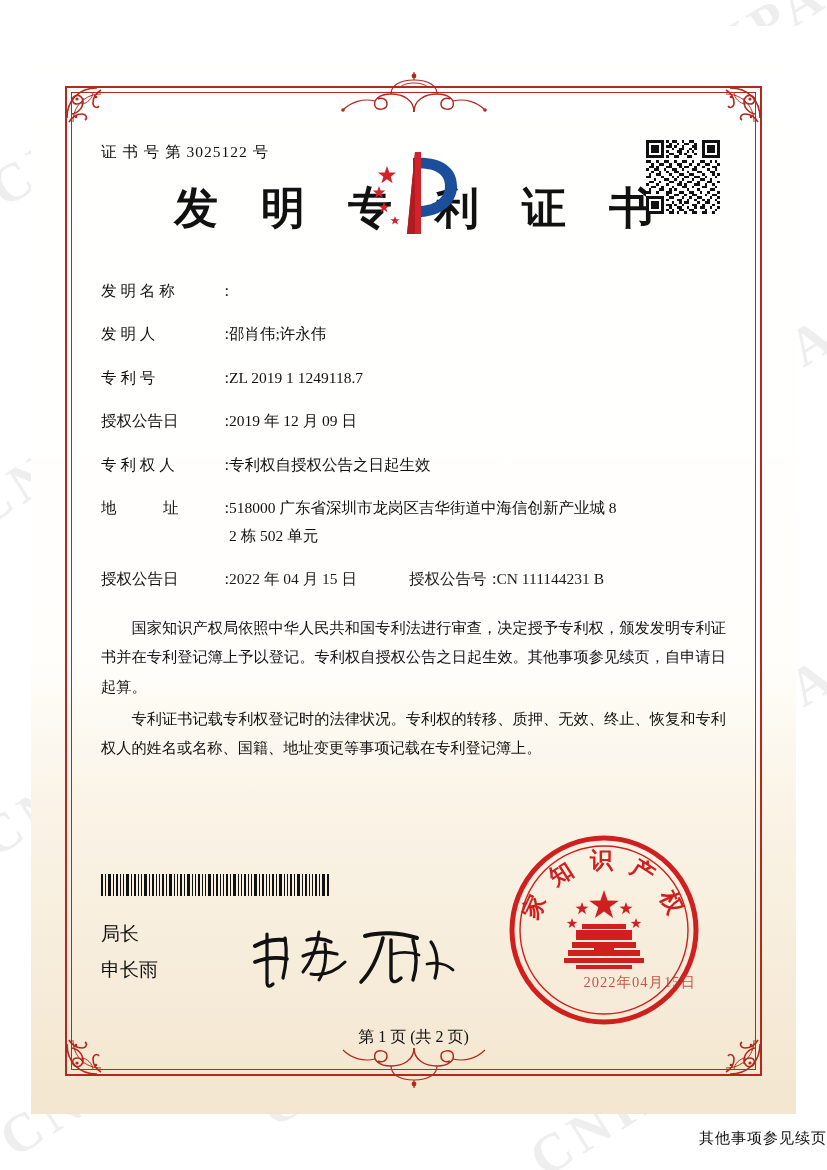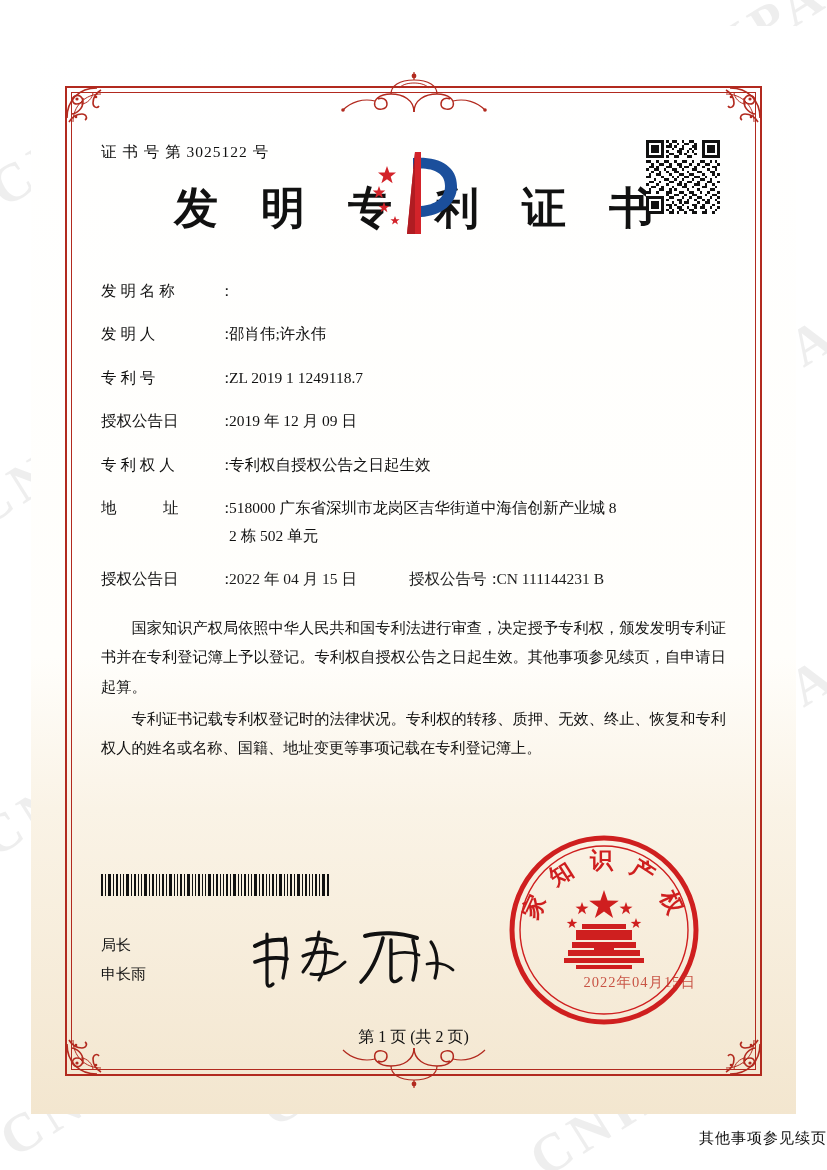--- a/index.html
+++ b/index.html
@@ -205,21 +205,21 @@
     bottom: 158px;
     width: 230px;
     height: 22px;
   }
   .barcode svg { display:block; width:100%; height:100%; }
 
   .signature-block {
     position: absolute;
     left: 0;
     bottom: 66px;
-    font-size: 15px;
+    font-size: 19px;
     line-height: 1.9;
     color: #111;
   }
 
   .handwriting {
     position: absolute;
     left: 140px;
     bottom: 62px;
     width: 230px;
     height: 72px;

